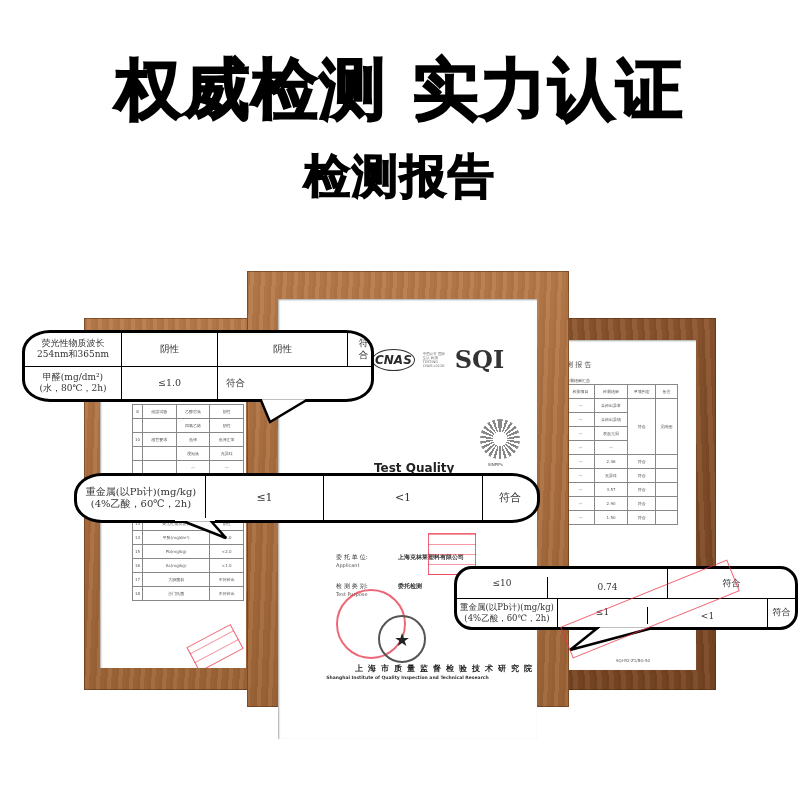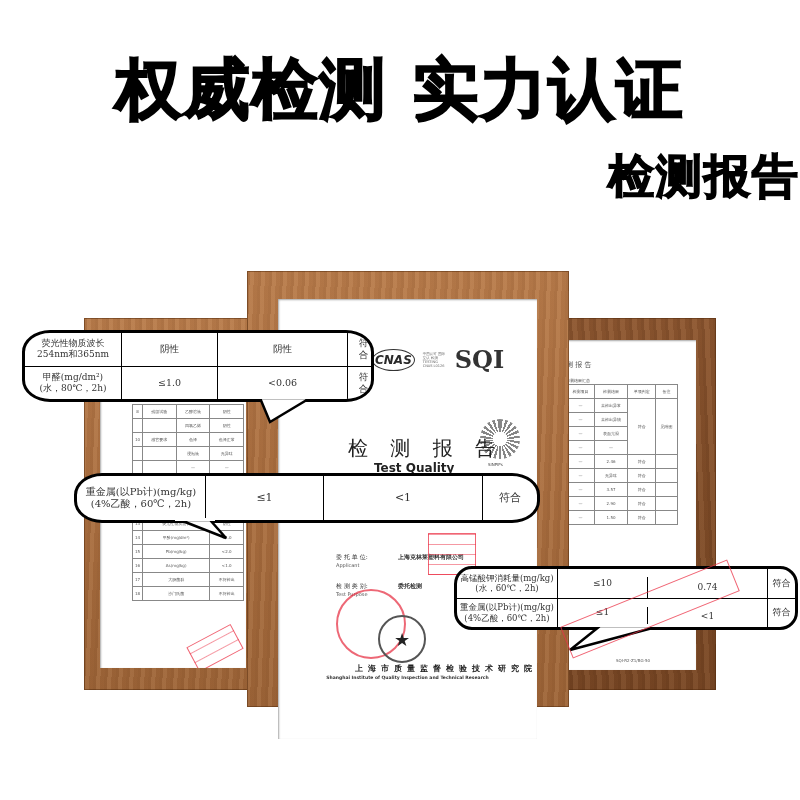--- a/index.html
+++ b/index.html
@@ -4,21 +4,21 @@
 <style>
   * { box-sizing: border-box; margin: 0; padding: 0; }
   html, body { width: 800px; height: 800px; background: #ffffff; overflow: hidden; }
   body { position: relative; font-family: "DejaVu Sans", sans-serif; color: #000; }
 
   .headline {
     position: absolute; left: 0; width: 800px; text-align: center;
     font-family: "DejaVu Sans", sans-serif; font-weight: 900; color: #000;
   }
   #title { top: 50px; font-size: 66px; letter-spacing: 2px; line-height: 80px; font-weight: bold; -webkit-text-stroke: 2px #000; }
-  #subtitle { top: 146px; font-size: 46px; letter-spacing: 2px; line-height: 60px; font-weight: bold; text-align: right; -webkit-text-stroke: 1.5px #000; }
+  #subtitle { top: 146px; font-size: 46px; letter-spacing: 2px; line-height: 60px; font-weight: bold; -webkit-text-stroke: 1.5px #000; }
 
   .frame {
     position: absolute;
     background:
       repeating-linear-gradient(92deg, rgba(90,50,20,0.10) 0 3px, rgba(255,220,180,0.08) 3px 7px, rgba(90,50,20,0.05) 7px 11px),
       linear-gradient(180deg, #b67a4a 0%, #a86d3f 50%, #9b6337 100%);
     box-shadow: inset 0 0 0 1px rgba(80,40,10,0.5);
   }
   .frame.dark {
     background:
@@ -255,21 +255,20 @@
   <div id="paper-center" class="paper">
     <div class="logos">
       <div class="logo-cma">CMA</div>
       <div class="logo-cnas">CNAS</div>
       <div class="logo-cnas-text" style="width:24px">中国认可 国际互认 检测 TESTING CNAS L0126</div>
       <div class="logo-sqi">SQI</div>
     </div>
     <div class="qr"></div>
     <div class="qr-label">SINPIPs</div>
 
-    <div class="report-title-cn">检 测 报 告</div>
     <div class="report-title-en">Test Quality</div>
 
     <div class="field" style="top:254px;">
       <span>委 托 单 位:</span>
       <span class="en">Applicant</span>
       <span class="val">上海克林莱塑料有限公司</span>
     </div>
     <div class="field" style="top:283px;">
       <span>检 测 类 别:</span>
       <span class="en">Test Purpose</span>
@@ -290,21 +289,20 @@
     <div class="cell c0" style="white-space:pre-line">荧光性物质波长
 254nm和365nm</div>
     <div class="cell c1">阴性</div>
     <div class="cell c2">阴性</div>
     <div class="cell c3">符合</div>
   </div>
   <div class="row">
     <div class="cell c0" style="white-space:pre-line">甲醛(mg/dm²)
 (水，80℃，2h)</div>
     <div class="cell c1">≤1.0</div>
-    <div class="cell c2">&lt;0.06</div>
     <div class="cell c3">符合</div>
   </div>
 </div>
 <svg class="tail" style="left:240px; top:396px;" width="80" height="30">
   <polygon points="20,2 70,2 30,26" fill="#fff" stroke="#000" stroke-width="2.5"></polygon>
   <rect x="15" y="0" width="60" height="3" fill="#fff"></rect>
 </svg>
 
 <div id="callout-2" class="callout">
   <div class="row">
@@ -315,22 +313,20 @@
     <div class="cell c3">符合</div>
   </div>
 </div>
 <svg class="tail" style="left:170px; top:518px;" width="80" height="22">
   <polygon points="10,2 40,2 56,20" fill="#fff" stroke="#000" stroke-width="2.5"></polygon>
   <rect x="5" y="0" width="40" height="3" fill="#fff"></rect>
 </svg>
 
 <div id="callout-3" class="callout">
   <div class="row">
-    <div class="cell c0" style="white-space:pre-line">高锰酸钾消耗量(mg/kg)
-(水，60℃，2h)</div>
     <div class="cell c1">≤10</div>
     <div class="cell c2">0.74</div>
     <div class="cell c3">符合</div>
   </div>
   <div class="row">
     <div class="cell c0" style="white-space:pre-line">重金属(以Pb计)(mg/kg)
 (4%乙酸，60℃，2h)</div>
     <div class="cell c1">≤1</div>
     <div class="cell c2">&lt;1</div>
     <div class="cell c3">符合</div>

